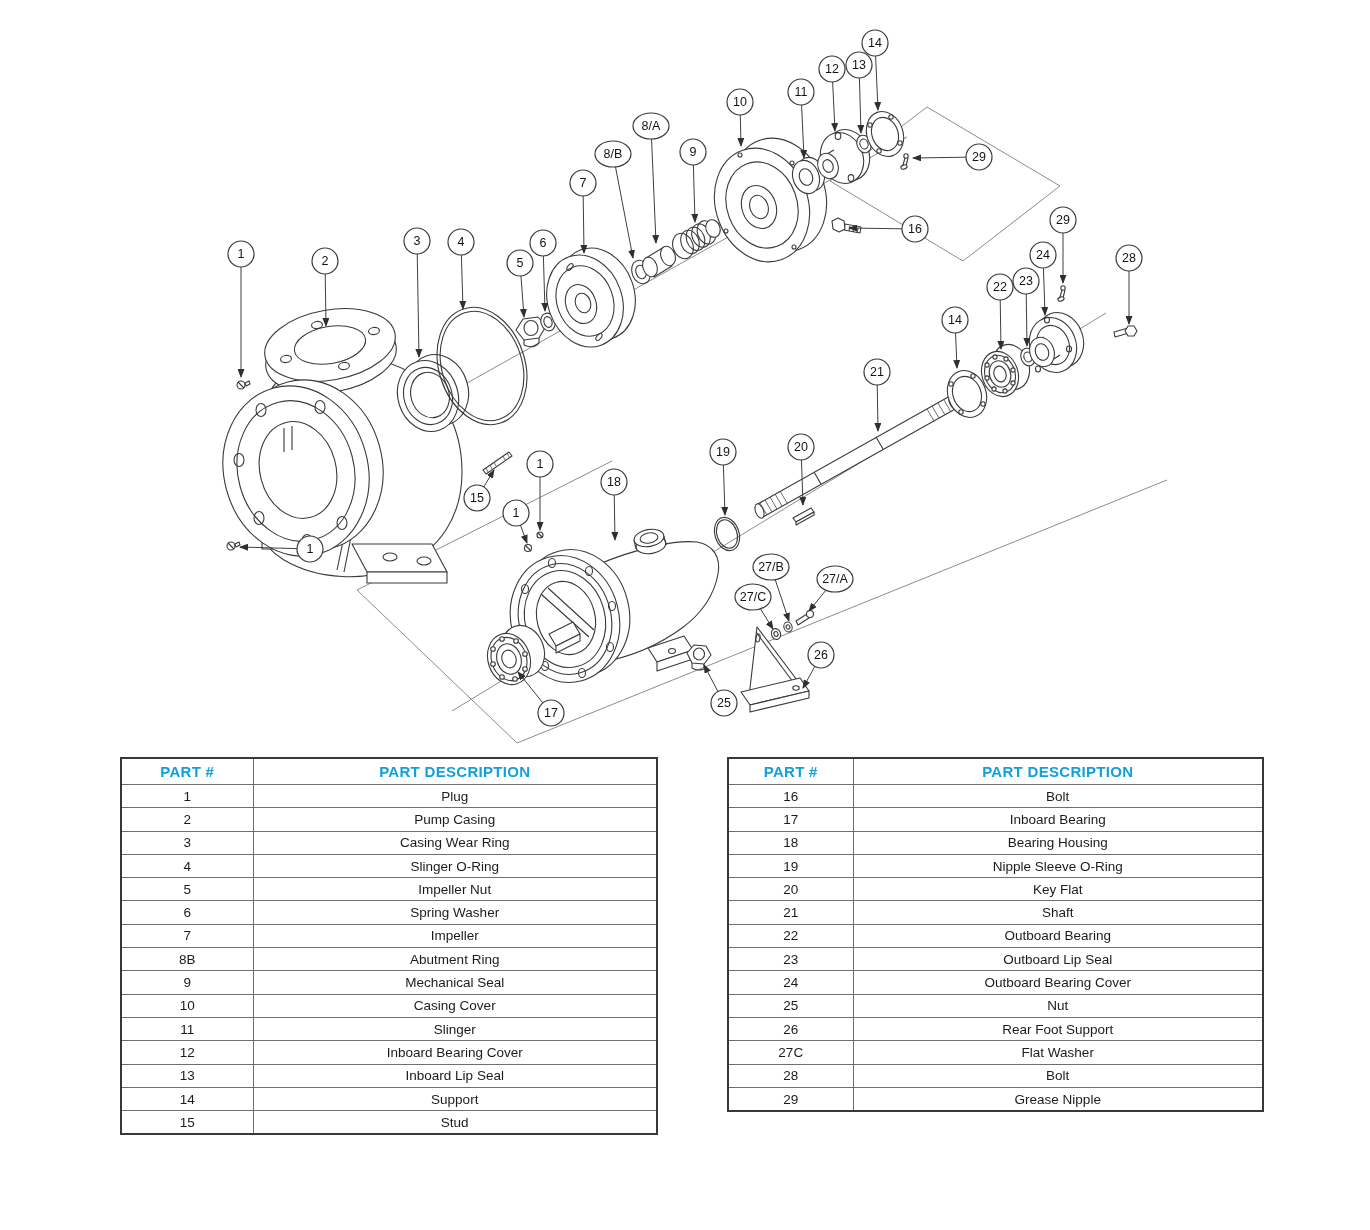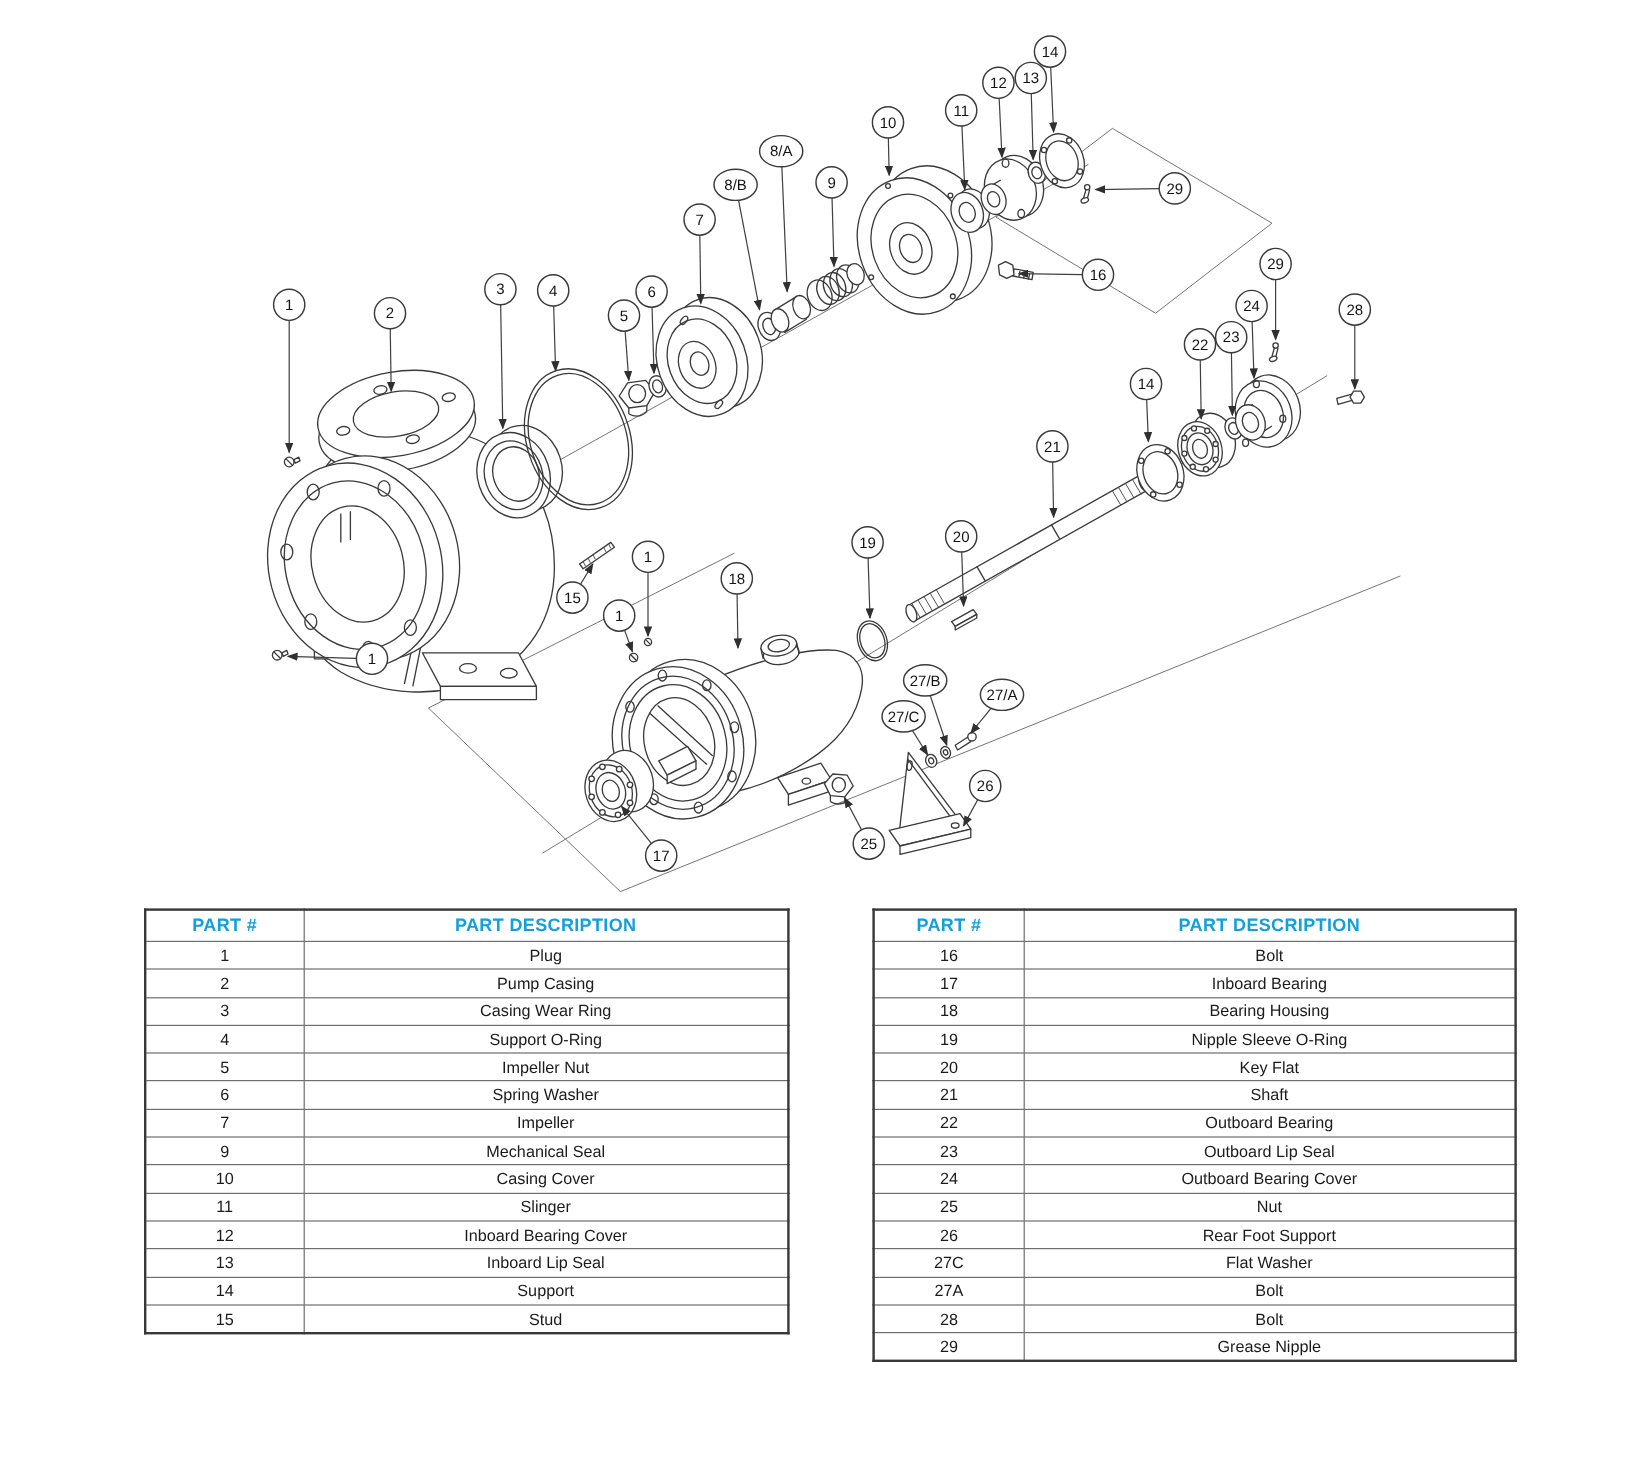--- a/index.html
+++ b/index.html
@@ -578,33 +578,37 @@
         <tr>
           <td>2</td>
           <td>Pump Casing</td>
         </tr>
         <tr>
           <td>3</td>
           <td>Casing Wear Ring</td>
         </tr>
         <tr>
           <td>4</td>
-          <td>Support O-Ring</td>
+          <td>Slinger O-Ring</td>
         </tr>
         <tr>
           <td>5</td>
           <td>Impeller Nut</td>
         </tr>
         <tr>
           <td>6</td>
           <td>Spring Washer</td>
         </tr>
         <tr>
           <td>7</td>
           <td>Impeller</td>
+        </tr>
+        <tr>
+          <td>8B</td>
+          <td>Abutment Ring</td>
         </tr>
         <tr>
           <td>9</td>
           <td>Mechanical Seal</td>
         </tr>
         <tr>
           <td>10</td>
           <td>Casing Cover</td>
         </tr>
         <tr>
@@ -685,24 +689,20 @@
         </tr>
         <tr>
           <td>26</td>
           <td>Rear Foot Support</td>
         </tr>
         <tr>
           <td>27C</td>
           <td>Flat Washer</td>
         </tr>
         <tr>
-          <td>27A</td>
-          <td>Bolt</td>
-        </tr>
-        <tr>
           <td>28</td>
           <td>Bolt</td>
         </tr>
         <tr>
           <td>29</td>
           <td>Grease Nipple</td>
         </tr>
       </tbody>
     </table>
   </div>

